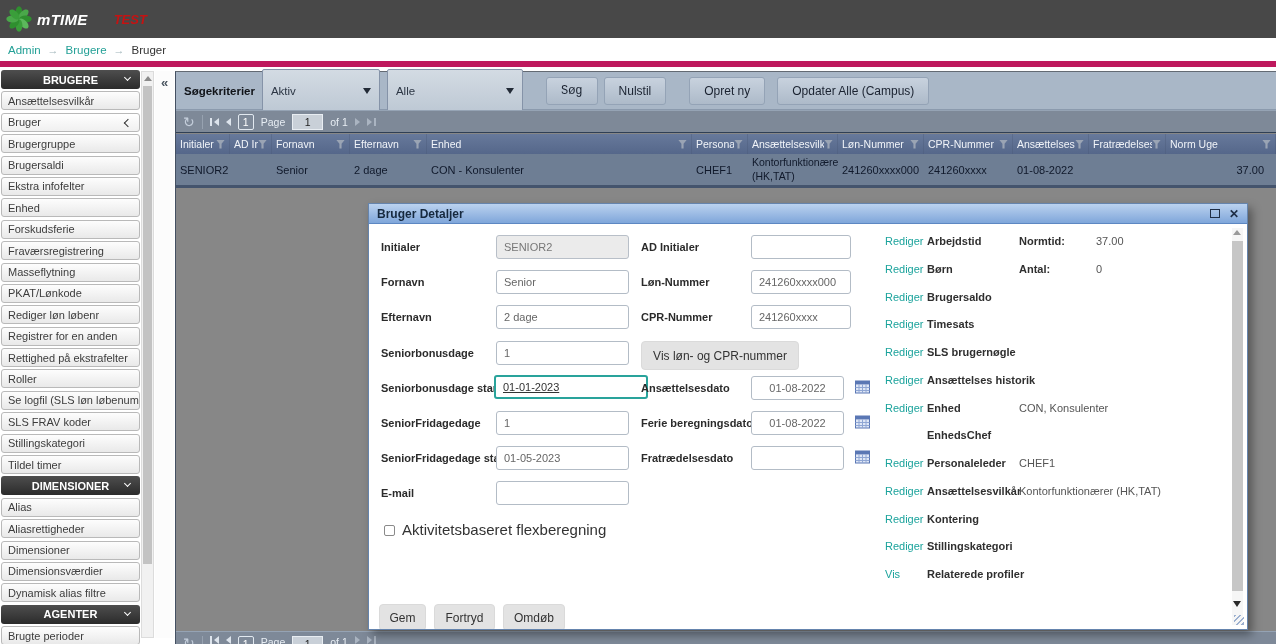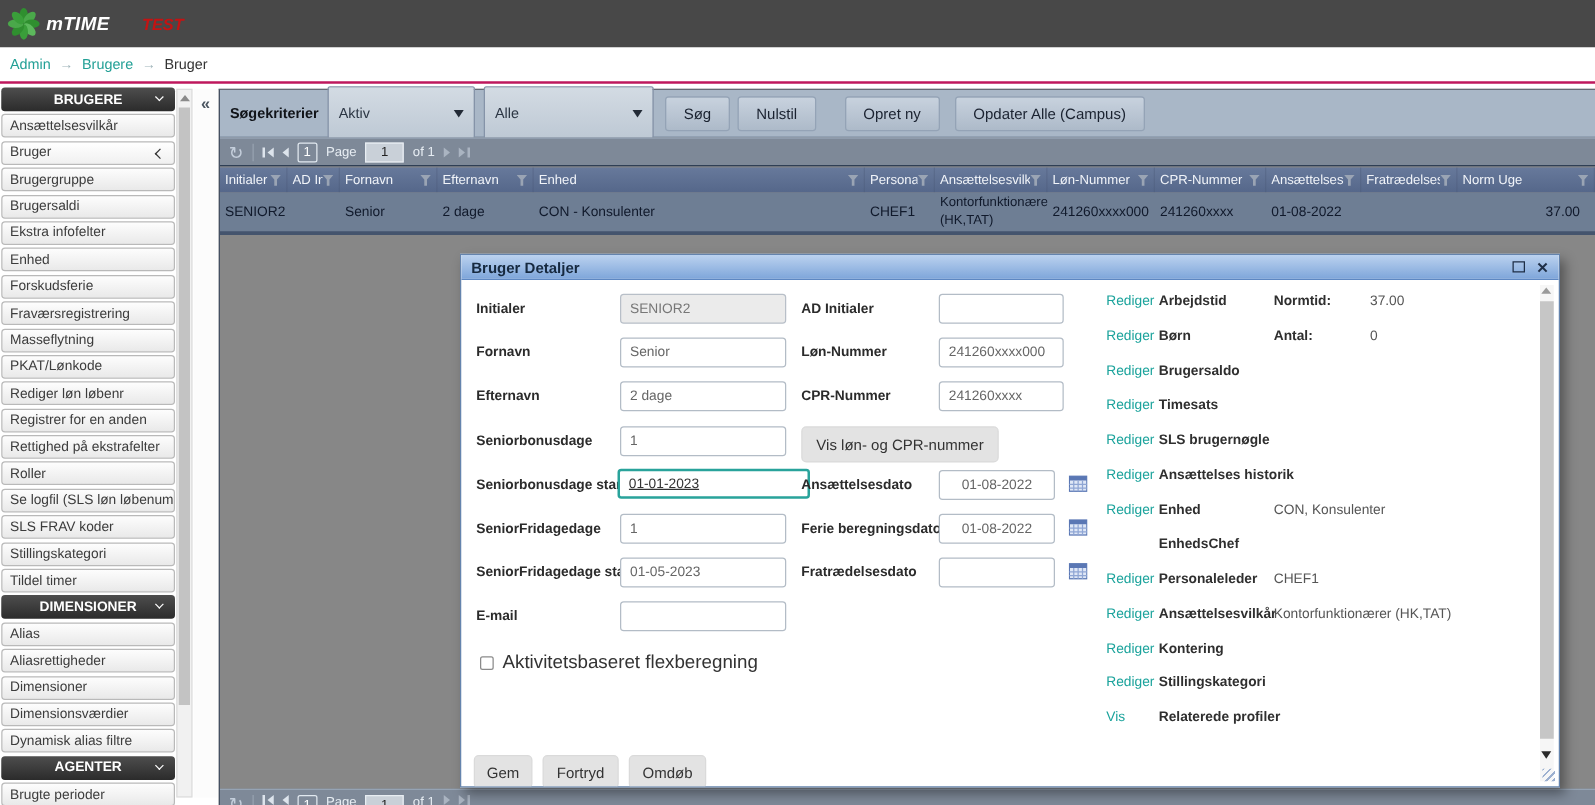--- a/index.html
+++ b/index.html
@@ -10,21 +10,21 @@
 
   
   .topbar { position:absolute; left:0; top:0; width:1276px; height:38px;
             background:#484848; display:flex; align-items:center;font-style:italic; }
   .logo { margin-left:5px; }
   .brand { color:#fff; font-size:15px; font-weight:bold; margin-left:4px; letter-spacing:.3px; }
   .env { color:#c41313; font-size:13px; font-weight:bold; margin-left:26px; }
 
   
   .breadcrumb { position:absolute; left:0; top:38px; width:1276px; height:29px;
-                background:#fff; border-bottom:2px solid #be185d;
+                background:#fff; border-bottom:6px solid #be185d;
                 display:flex; align-items:center; font-size:11.5px; padding-left:8px; gap:7px; }
   .bc-link { color:#23a096; cursor:pointer; }
   .bc-sep { color:#9fb4b9; font-size:11px; }
   .bc-current { color:#333; }
 
   
   .sidebar { position:absolute; left:1px; top:70px; width:139px; }
   .sb-header { height:19px; margin-bottom:2.4px; background:linear-gradient(#4e4e4e,#2b2b2b);
                border-radius:3px; color:#fff; font-size:11px; font-weight:bold;
                display:flex; align-items:center; justify-content:center; position:relative; cursor:pointer; }
@@ -58,21 +58,21 @@
   .tb-select { height:44px; background:linear-gradient(#d3dbe3,#bdc8d4); border:1px solid #8593a8;
                border-radius:2px; color:#2c3644; font-size:11.5px; display:flex; align-items:center;
                padding:0 8px; cursor:pointer;gap:20px; }
   .tb-select.s1 { width:118px; margin-left:7px; }
   .tb-select.s2 { width:136px; margin-left:7px; }
   .tb-select .chev { margin-left:auto; width:0; height:0; border-left:4.5px solid transparent;
                border-right:4.5px solid transparent; border-top:6px solid #222a36; }
   .tb-btn { height:28px; background:linear-gradient(#c8d2de,#adbac9); border:1px solid #94a3b6;
             border-radius:3px; color:#1a2230; font-size:12px; padding:0 14px; cursor:pointer;
             font-family:"Liberation Sans", sans-serif; }
-  .tb-btn.b0 { margin-left:9px; } .tb-btn.b1 { margin-left:6px; }
+  .tb-btn.b0 { margin-left:23px;font-family:Liberation Mono, monospace; } .tb-btn.b1 { margin-left:6px; }
   .tb-btn.b2 { margin-left:23px; } .tb-btn.b3 { margin-left:12px; }
 
   .pagebar { position:absolute; left:0; width:100%; height:23px; background:#7e8998;
              border-top:1px solid #95a3b4; border-bottom:1px solid #2f3f55;
              display:flex; align-items:center; gap:7px; padding-left:7px;
              color:#e7edf3; font-size:10.5px; }
   .pagebar.top { top:38px; }
   .pagebar.bottom { bottom:0; height:13px; border-bottom:none; overflow:hidden; align-items:flex-start; padding-top:4px; }
   .pg-refresh { font-size:14px; line-height:14px; color:#c4cedb; cursor:pointer; }
   .pg-sep { width:1px; height:14px; background:#97a2b0; }

